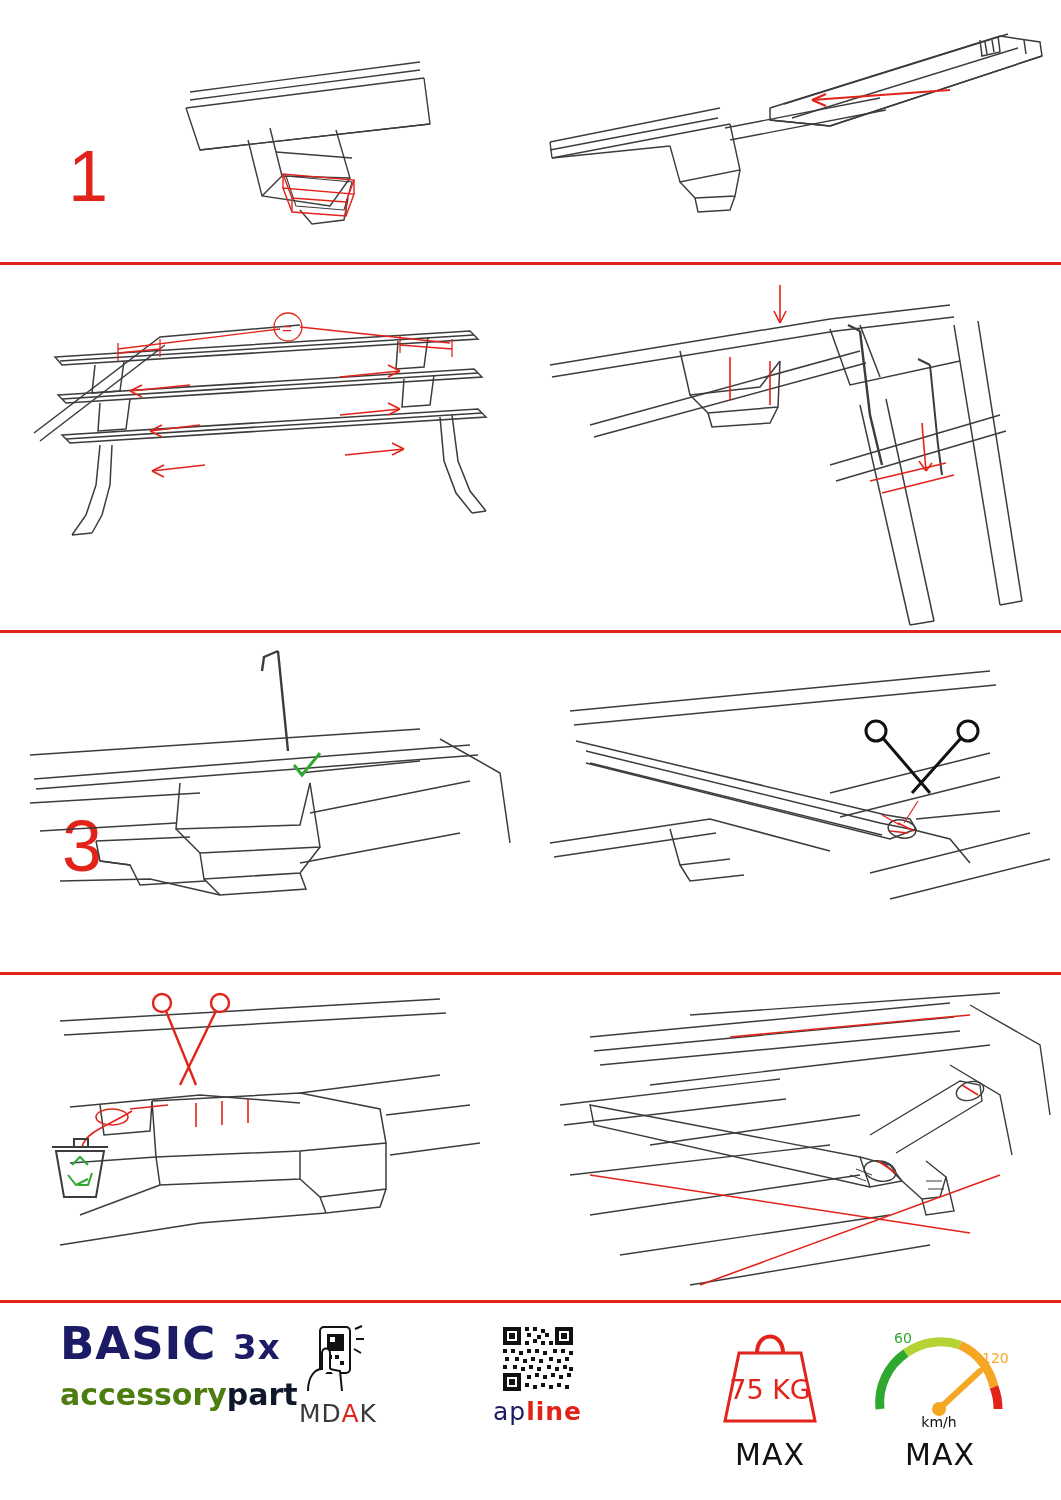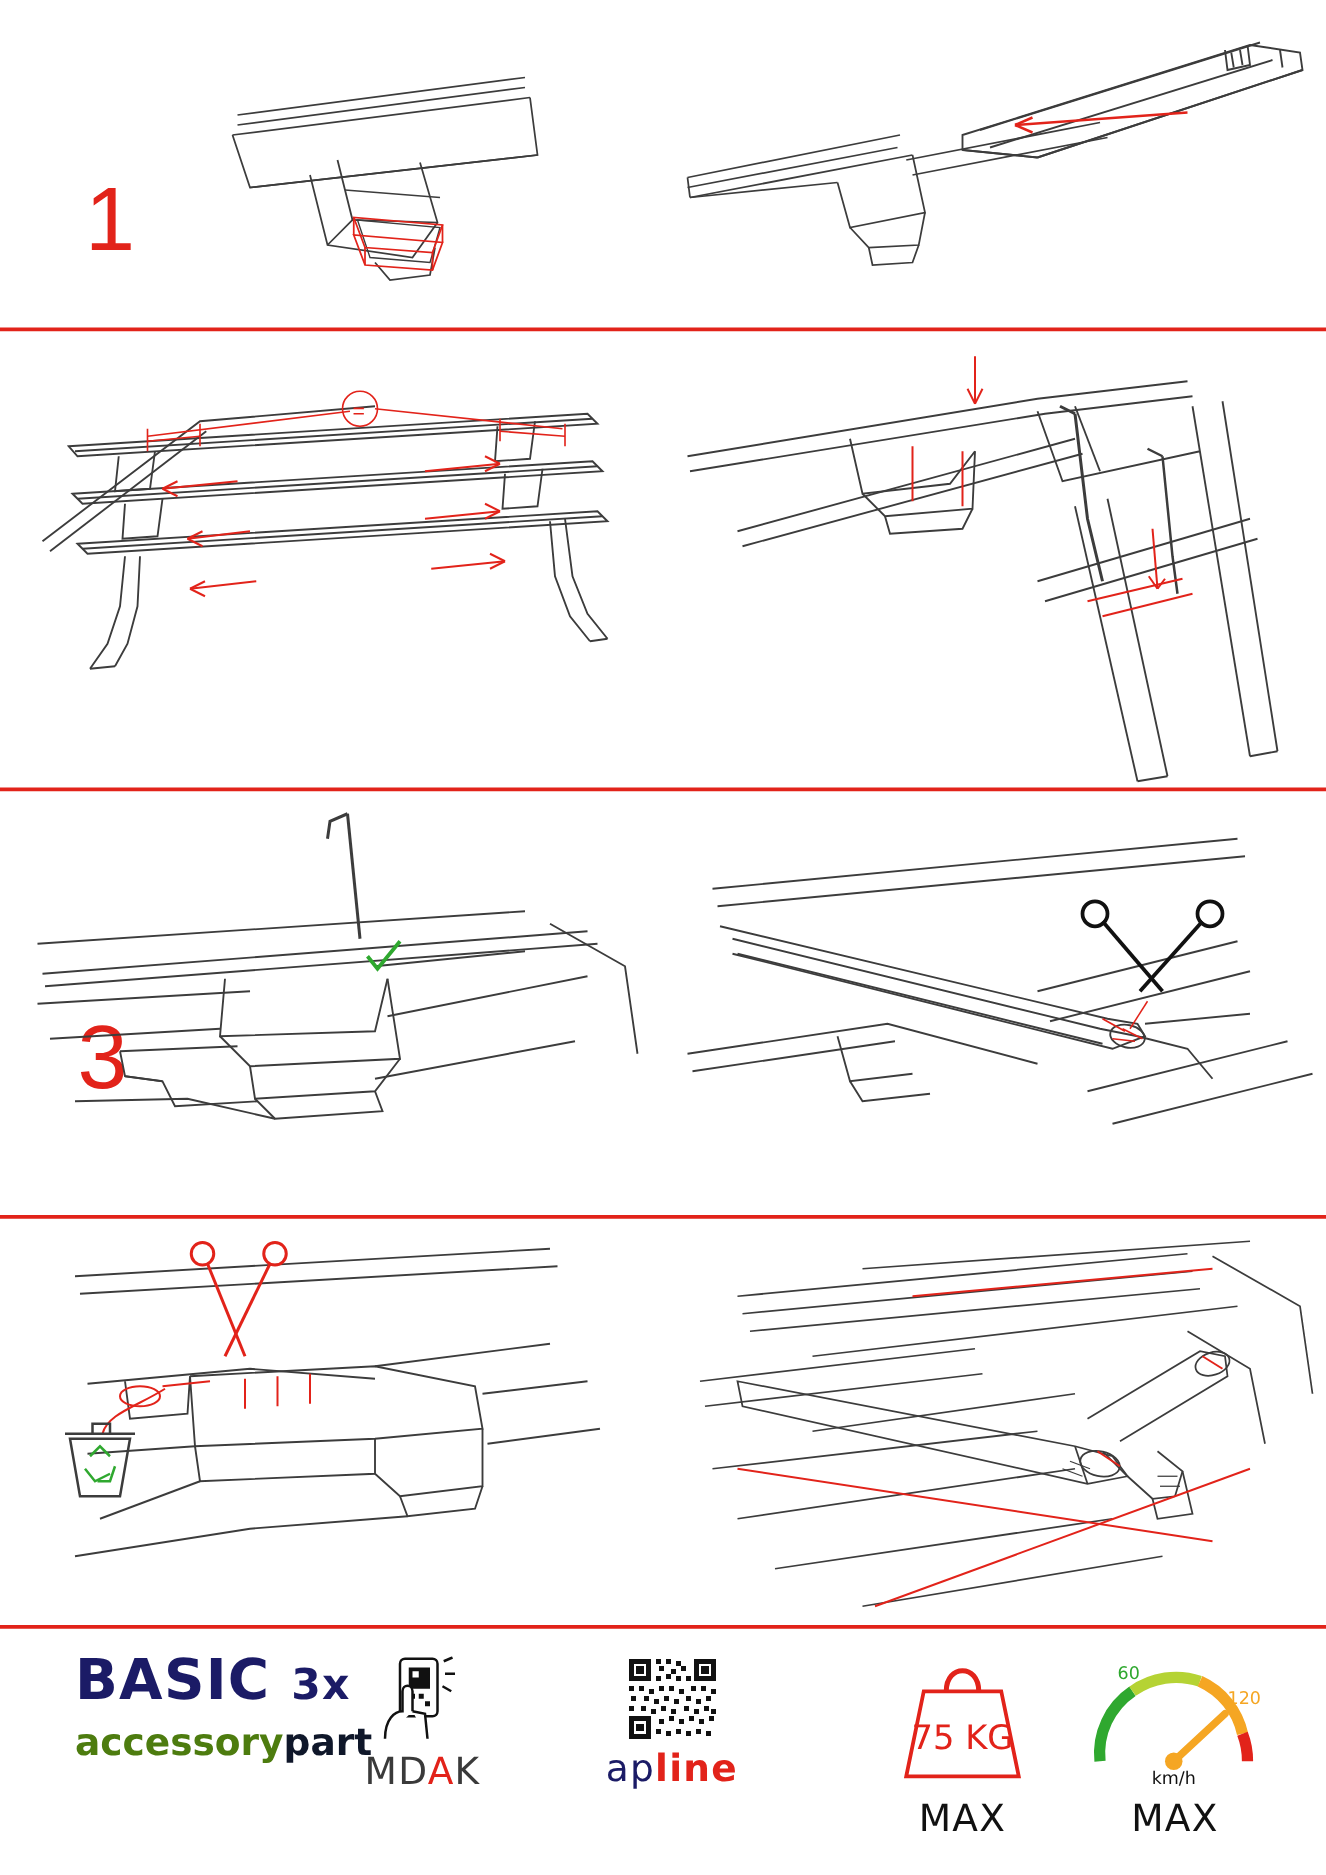--- a/index.html
+++ b/index.html
@@ -98,21 +98,21 @@
   }
   .brand-accessory .a1 { color: #4d7c0f; }
   .brand-accessory .a2 { color: #0f172a; }
 
   .logo-item {
     position: absolute;
     text-align: center;
   }
   .logo-cap {
     font-family: "DejaVu Sans", sans-serif;
-    font-size: 30px;
+    font-size: 25px;
     letter-spacing: 1px;
   }
   .mdak-wrap { left: 283px; top: 22px; width: 110px; }
   .mdak-cap { color: #3a3a3a; }
   .mdak-cap .k { color: #e2231a; }
   .ipqi-wrap { left: 398px; top: 22px; width: 80px; }
   .ipqi-cap { color: #e2231a; font-size: 24px; }
   .apline-wrap { left: 480px; top: 22px; width: 115px; }
   .apline-cap .ap { color: #1b1b66; text-align: center; }
   .apline-cap .line { color: #e2231a; font-weight: bold; }

